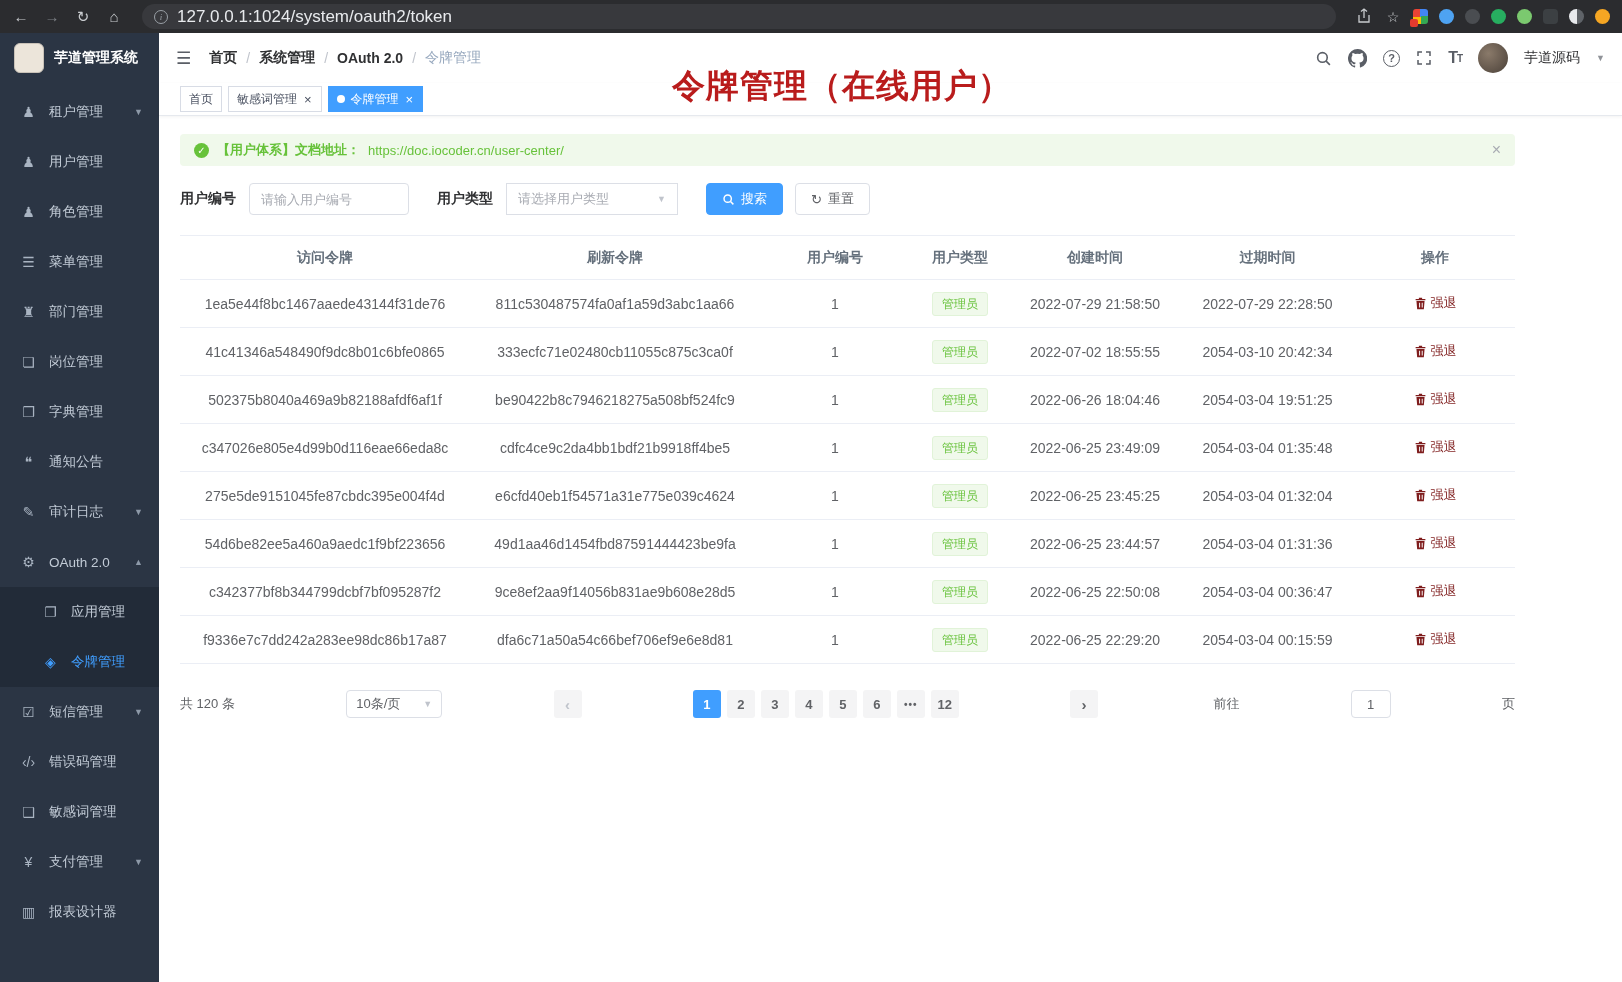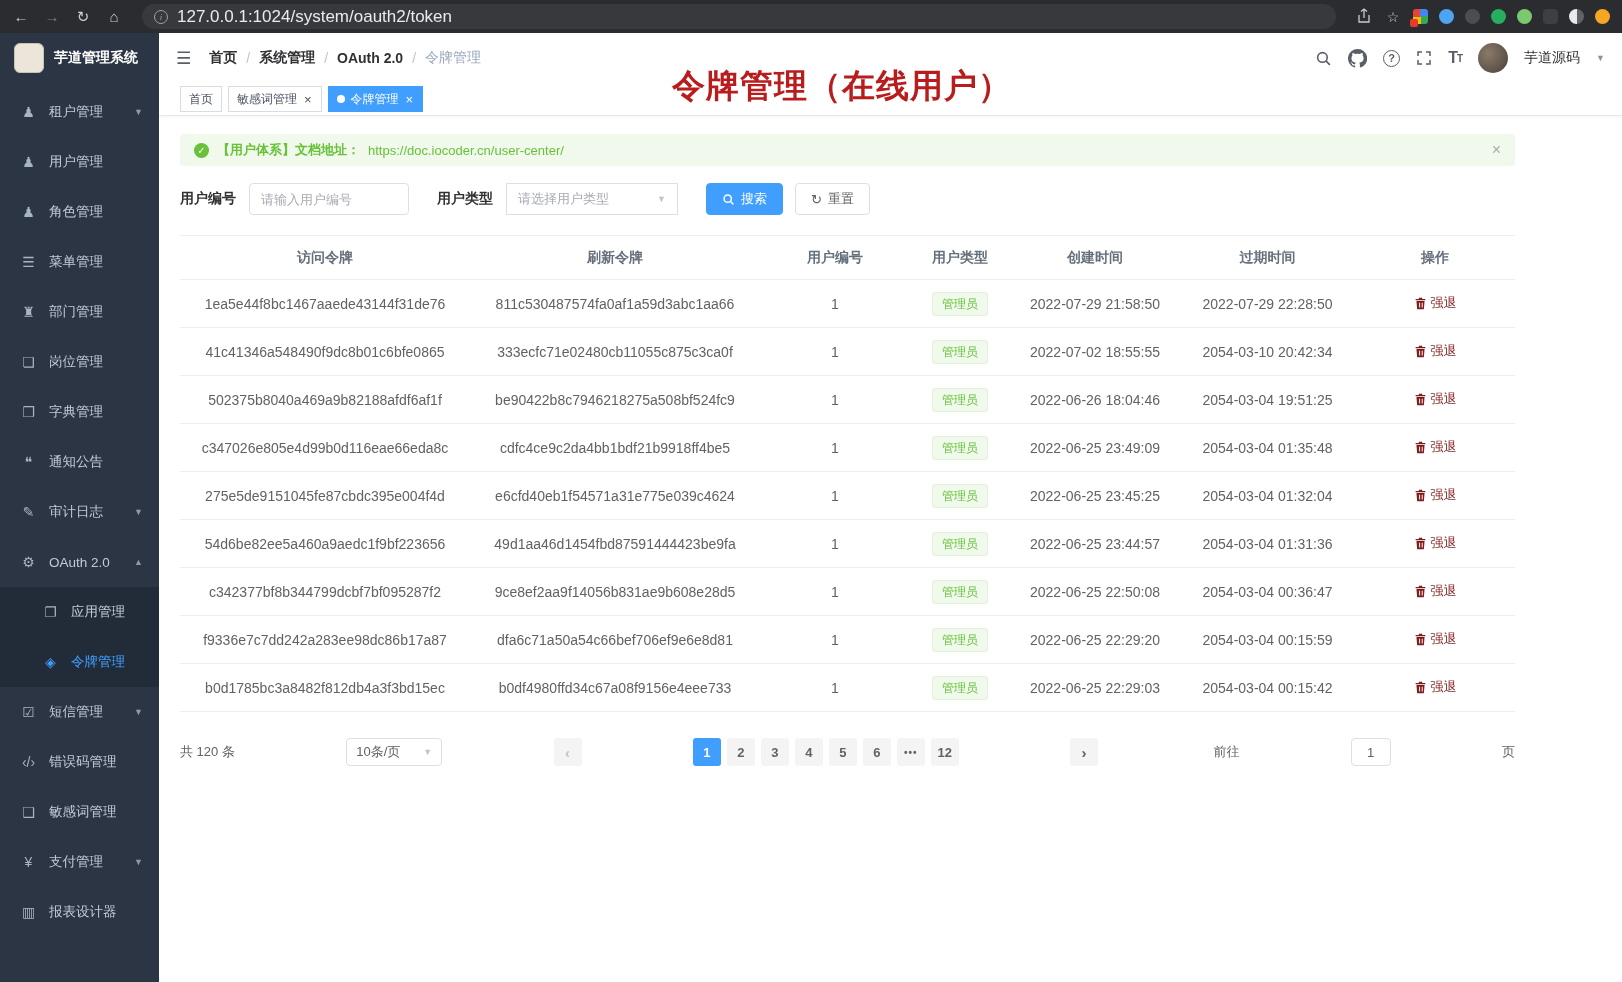--- a/index.html
+++ b/index.html
@@ -430,34 +430,20 @@
                 <td><span class="tag-admin">管理员</span></td>
                 <td>2022-06-25 22:29:20</td>
                 <td>2054-03-04 00:15:59</td>
                 <td><span class="action-link">
                     <svg width="13" height="13" viewBox="0 0 16 16" fill="currentColor">
                       <path d="M6 1h4v1.5h4V4H2V2.5h4V1zM3 5h10l-.9 10H3.9L3 5zm3.3 2v6h1.2V7H6.3zm3.2 0v6h1.2V7H9.5z"></path>
                     </svg>
                     <span>强退</span>
                   </span></td>
               </tr>
-              <tr>
-                <td class="cell-token">b0d1785bc3a8482f812db4a3f3bd15ec</td>
-                <td class="cell-token">b0df4980ffd34c67a08f9156e4eee733</td>
-                <td>1</td>
-                <td><span class="tag-admin">管理员</span></td>
-                <td>2022-06-25 22:29:03</td>
-                <td>2054-03-04 00:15:42</td>
-                <td><span class="action-link">
-                    <svg width="13" height="13" viewBox="0 0 16 16" fill="currentColor">
-                      <path d="M6 1h4v1.5h4V4H2V2.5h4V1zM3 5h10l-.9 10H3.9L3 5zm3.3 2v6h1.2V7H6.3zm3.2 0v6h1.2V7H9.5z"></path>
-                    </svg>
-                    <span>强退</span>
-                  </span></td>
-              </tr>
             </tbody>
         </table>
 
         <div class="pagination">
           <span class="total">共 120 条</span>
           <div class="psel">
             <span>10条/页</span>
             <span class="select-arrow">▼</span>
           </div>
           <button class="pg-btn prev">‹</button>

